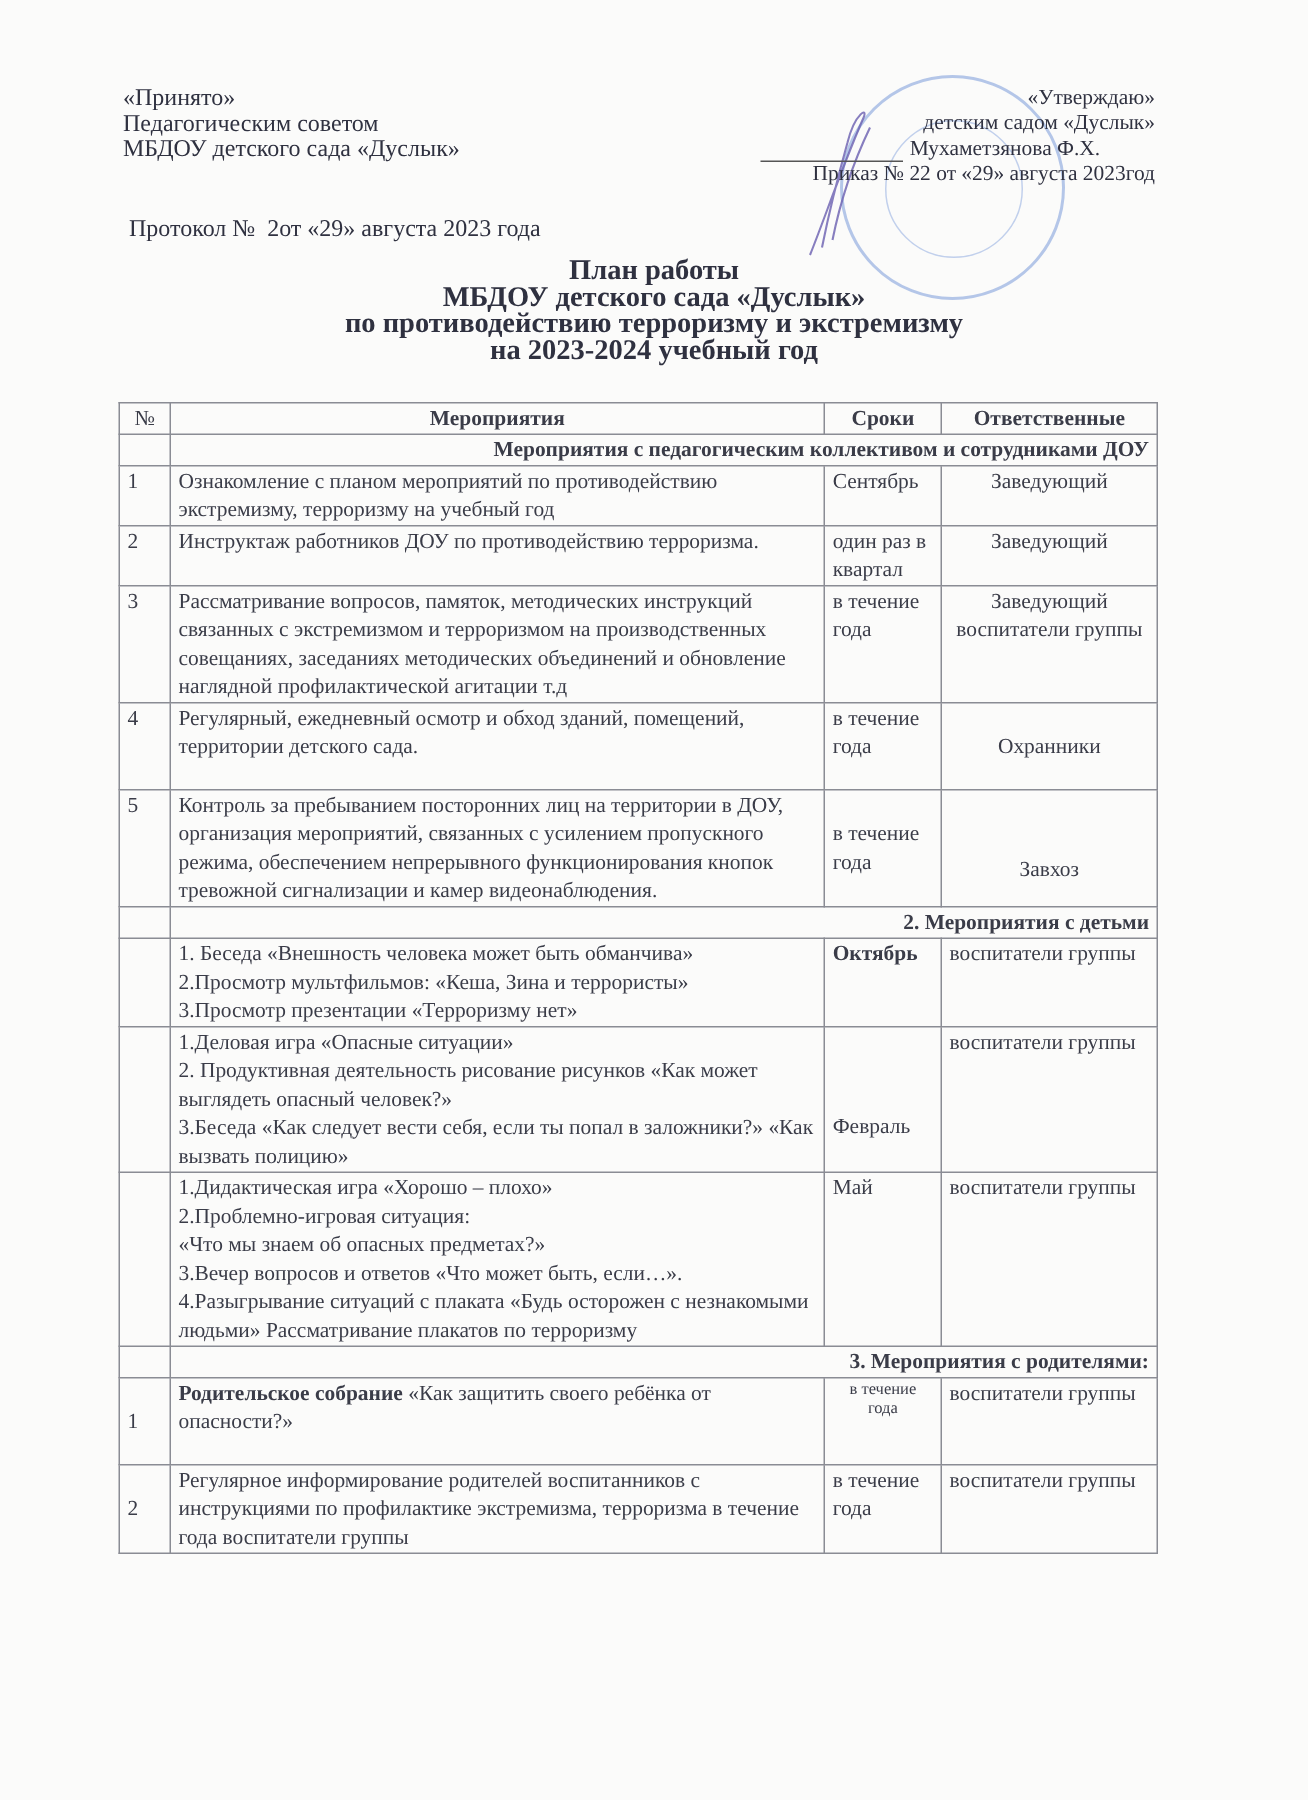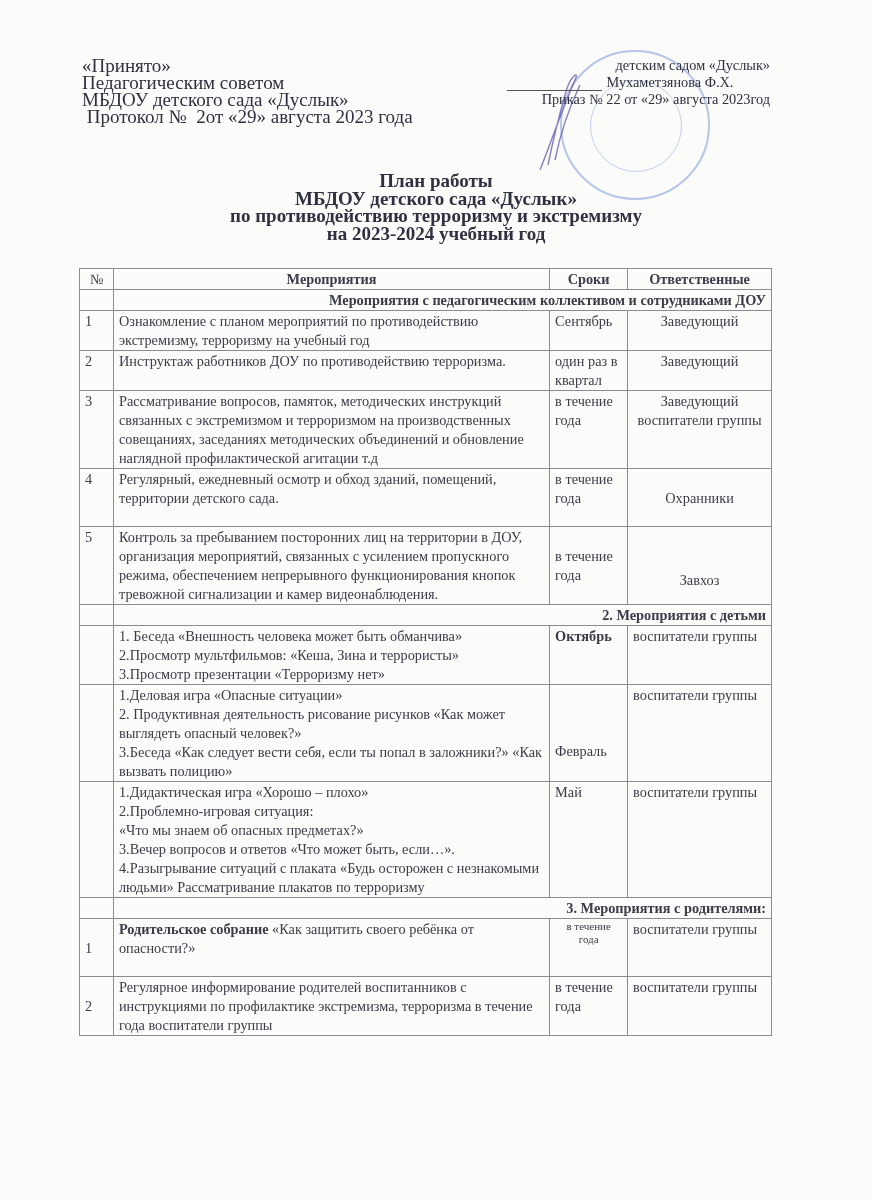--- a/index.html
+++ b/index.html
@@ -7,21 +7,21 @@
   body {
     position: relative;
     font-family: "Liberation Serif", "DejaVu Serif", serif;
     color: #2f3140;
     overflow: hidden;
   }
   .page { position: absolute; left: 0; top: 0; width: 872px; height: 1200px; }
 
   .approved-block {
     position: absolute; left: 82px; top: 57px;
-    font-size: 19px; line-height: 17px;
+    font-size: 16px; line-height: 17px;
   }
   .approved-block div { white-space: nowrap; }
 
   .confirm-block {
     position: absolute; left: 470px; top: 57px; width: 300px;
     font-size: 14.3px; line-height: 17px; text-align: right;
   }
   .confirm-block div { white-space: nowrap; }
   .confirm-block .line-sig { display: flex; justify-content: center; align-items: flex-end; }
   .confirm-block .sig-underline {
@@ -72,29 +72,30 @@
 </style>
 </head>
 <body>
 
 <div class="page">
 
   <div class="approved-block">
     <div>«Принято»</div>
     <div>Педагогическим советом</div>
     <div>МБДОУ детского сада «Дуслык»</div>
-    <div style="white-space:pre;"> Протокол №  2от «29» августа 2023 года</div>
+    <div style="white-space:pre;margin-top:36px;"> Протокол №  2от «29» августа 2023 года</div>
   </div>
 
   <div class="stamp"></div>
   <svg class="signature" viewBox="0 0 60 110">
     <path d="M10 105 C 20 80, 30 50, 45 15 C 50 5, 40 10, 35 30 C 28 55, 22 80, 18 100 M 25 95 C 30 70, 38 45, 50 20" fill="none" stroke="#6a5fb0" stroke-width="1.4" opacity="0.8"></path>
   </svg>
 
   <div class="confirm-block">
+    <div>«Утверждаю»</div>
     <div>детским садом «Дуслык»</div>
     <div class="line-sig">
       <span class="sig-underline"></span>
       <span>Мухаметзянова Ф.Х.</span>
     </div>
     <div>Приказ № 22 от «29» августа 2023год</div>
   </div>
 
   <div class="title-block">
     <div>План работы</div>

